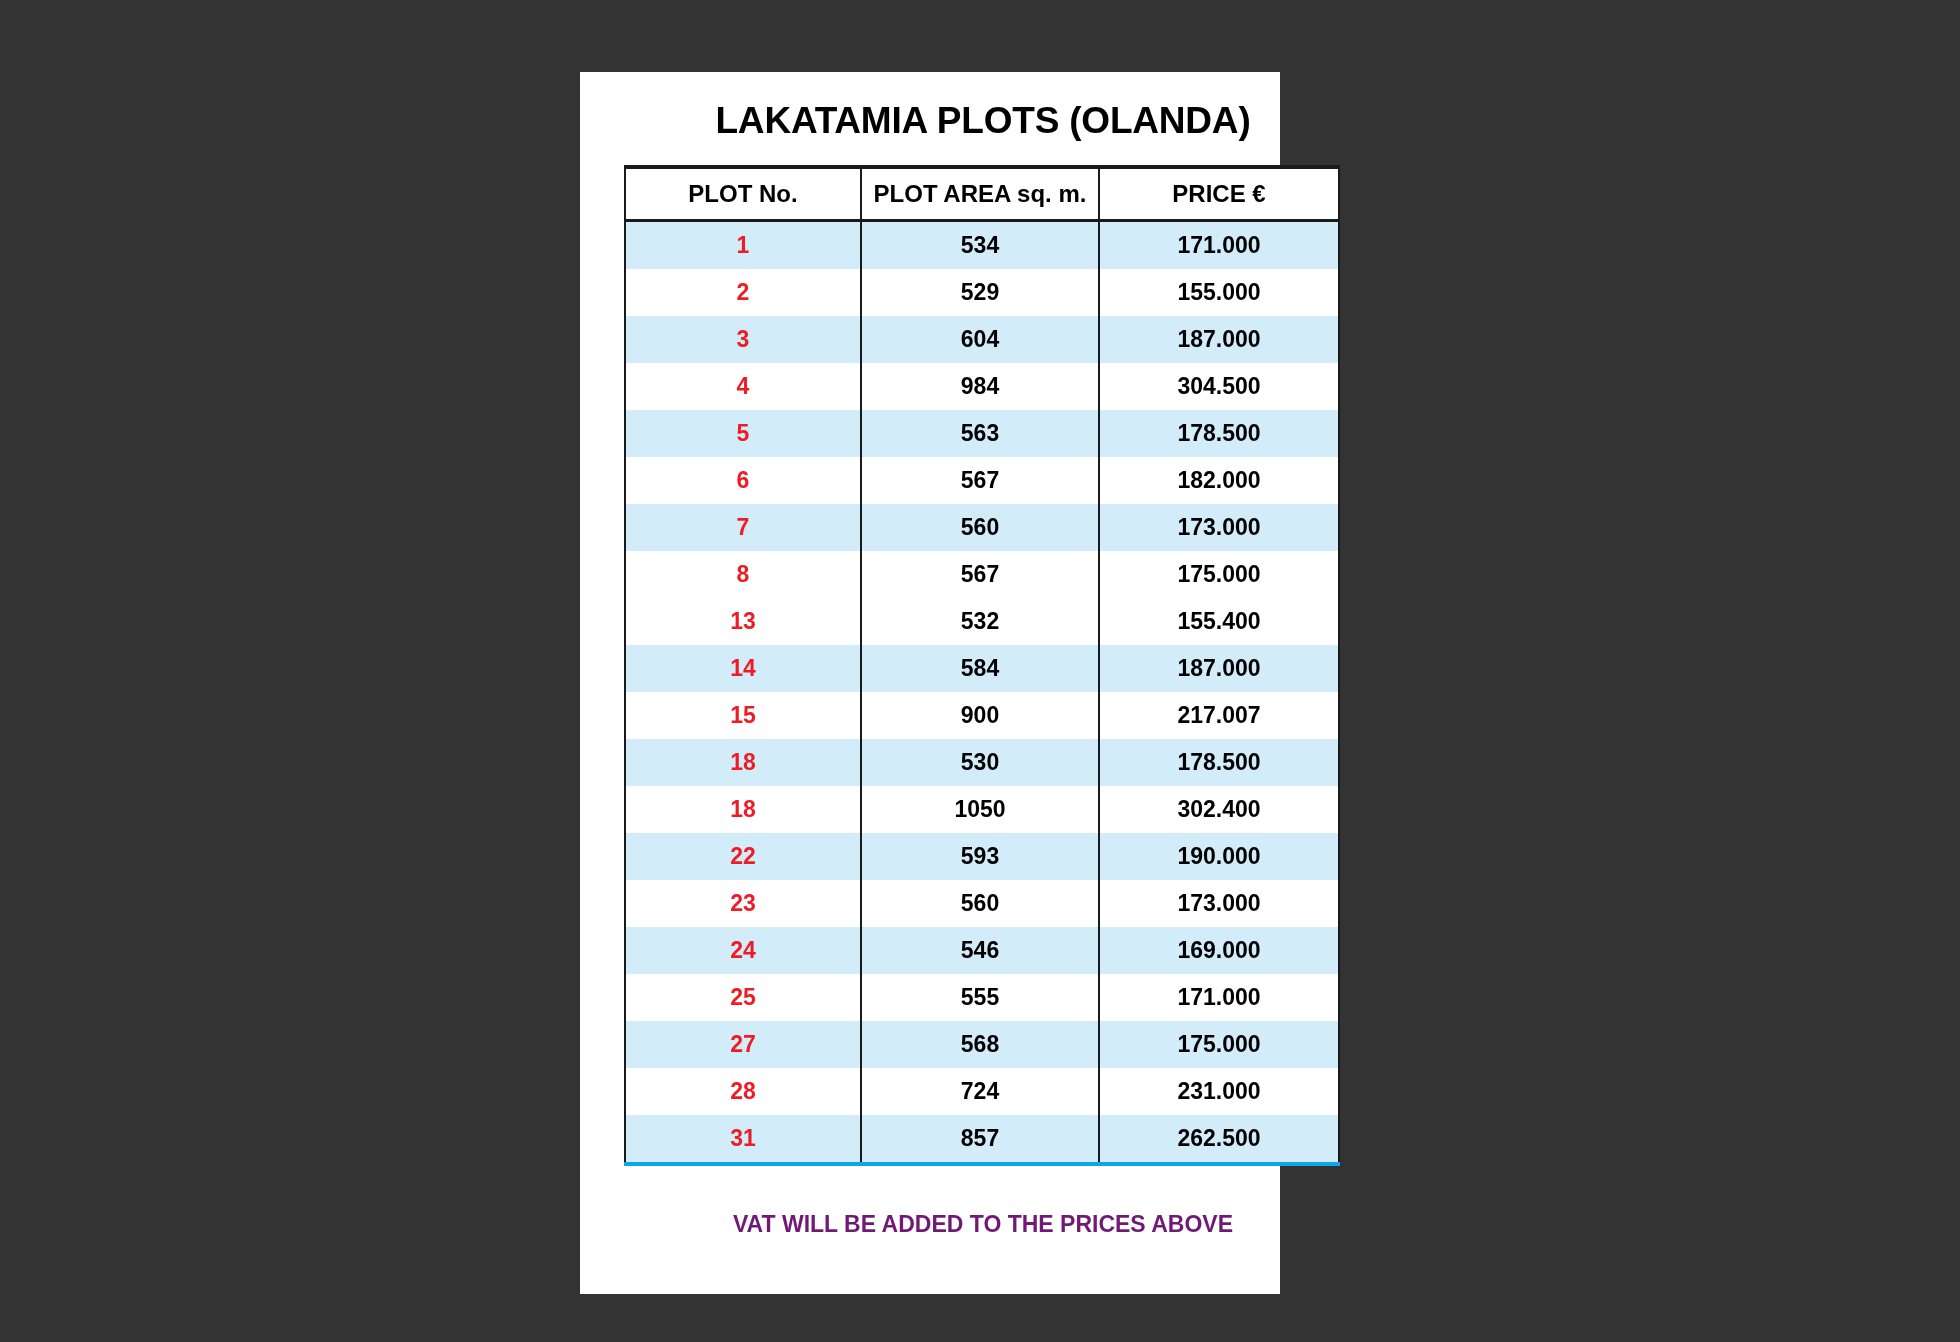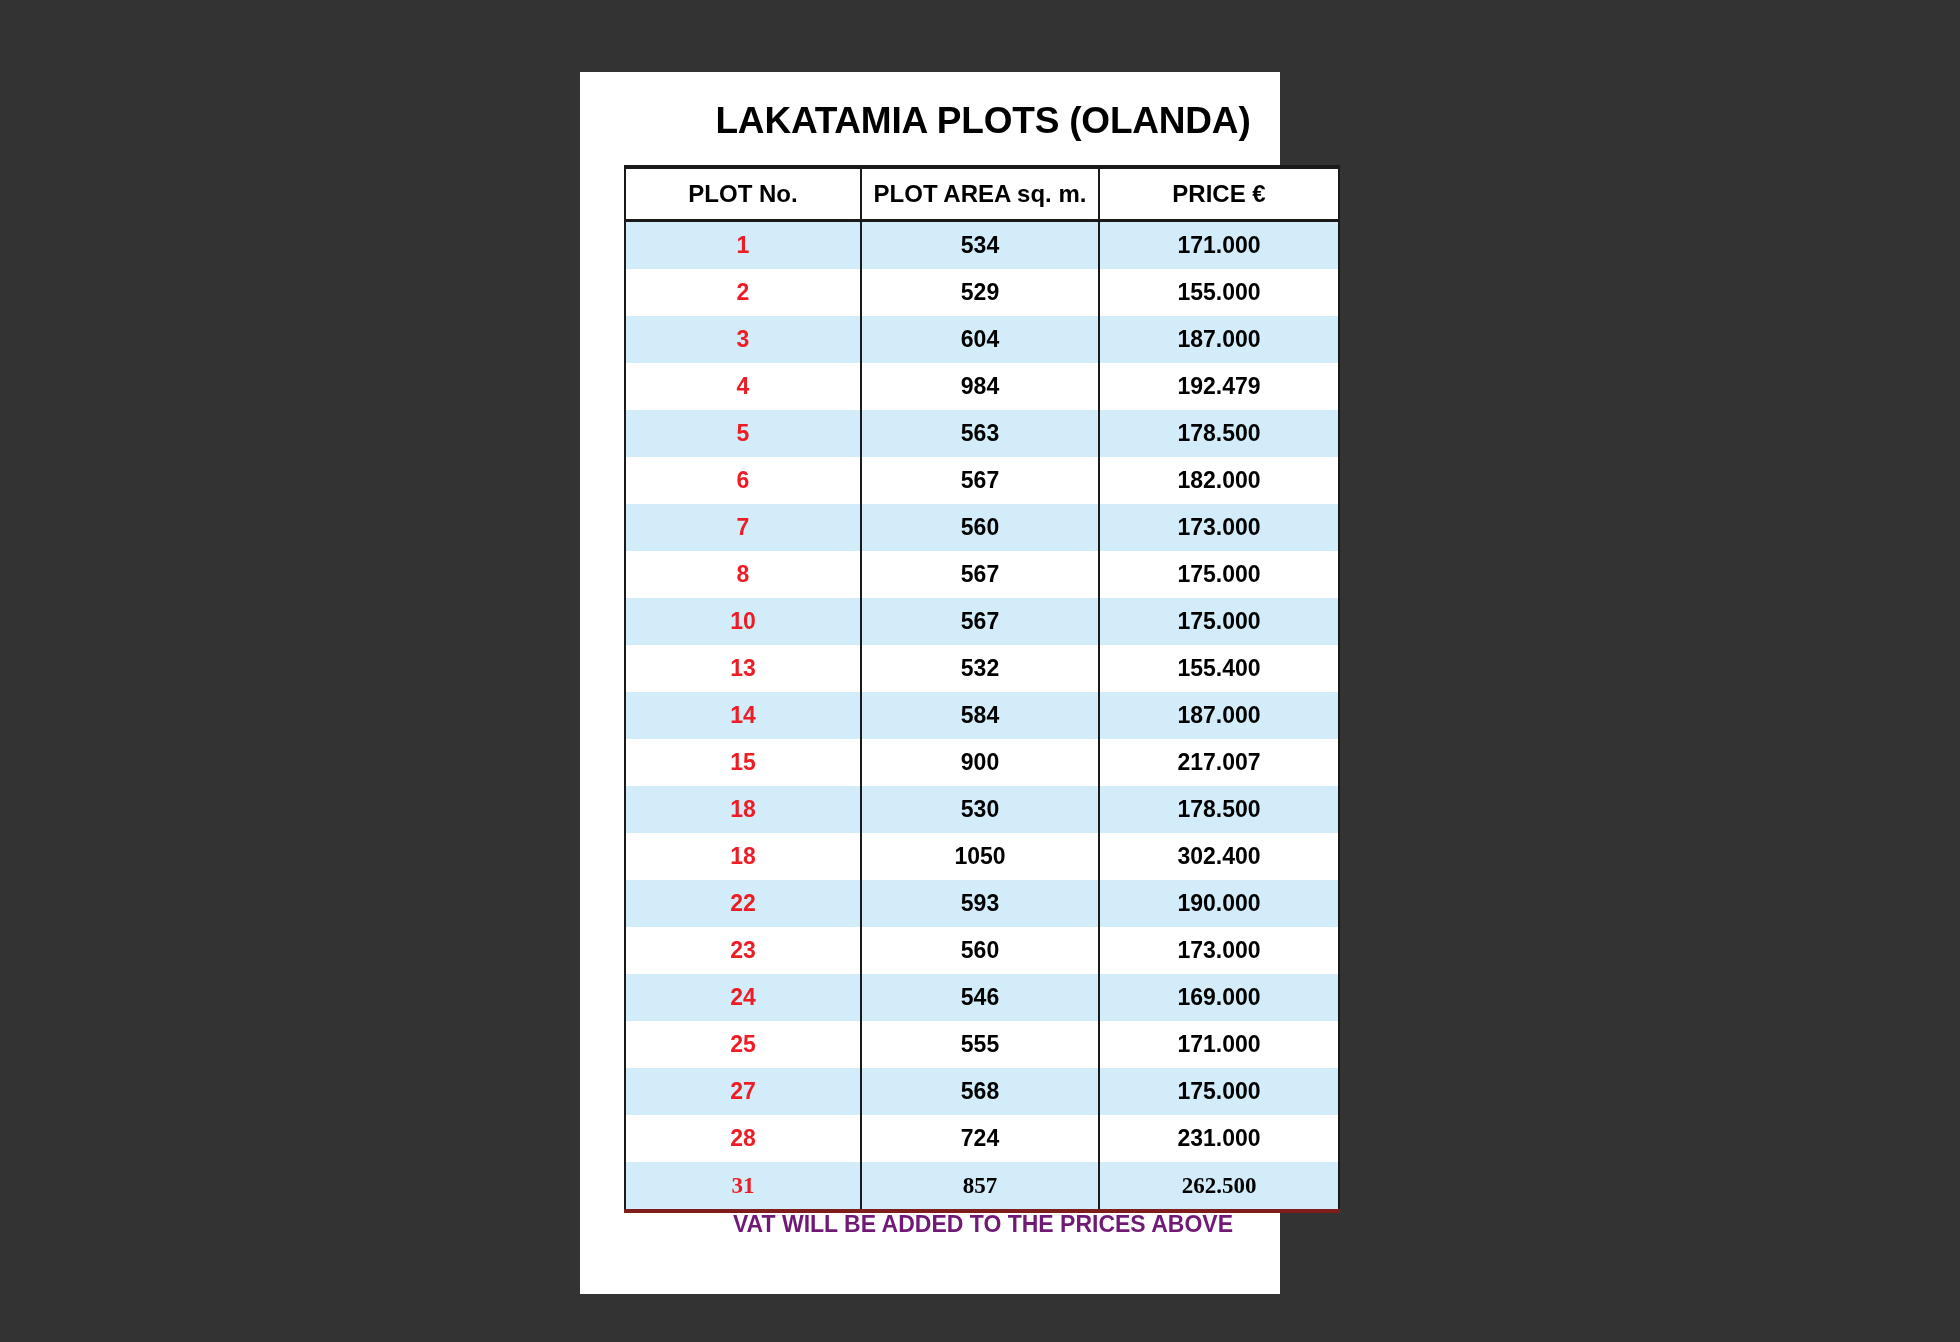--- a/index.html
+++ b/index.html
@@ -77,22 +77,21 @@
   #price-table thead th {
     font-size: 24px;
     height: 50px;
     background: #ffffff;
     border-top: 4px solid #1a1a1a;
     border-bottom: 3px solid #1a1a1a;
     text-align: center;
   }
 
   #price-table tbody tr:last-child td {
-    border-bottom: 4px solid #7f1d1d;
-    font-family: Liberation Serif, serif;
+    border-bottom: 4px solid #0ea5e9;
   }
 
   #price-table tbody tr.striped td {
     background: #d2ecf9;
   }
   #price-table tbody tr.plain td {
     background: #ffffff;
   }
 
   #price-table td.plot-no {
@@ -145,21 +144,21 @@
           <td>155.000</td>
         </tr>
         <tr class="striped">
           <td class="plot-no">3</td>
           <td>604</td>
           <td>187.000</td>
         </tr>
         <tr class="plain">
           <td class="plot-no">4</td>
           <td>984</td>
-          <td>192.479</td>
+          <td>304.500</td>
         </tr>
         <tr class="striped">
           <td class="plot-no">5</td>
           <td>563</td>
           <td>178.500</td>
         </tr>
         <tr class="plain">
           <td class="plot-no">6</td>
           <td>567</td>
           <td>182.000</td>
@@ -167,25 +166,20 @@
         <tr class="striped">
           <td class="plot-no">7</td>
           <td>560</td>
           <td>173.000</td>
         </tr>
         <tr class="plain">
           <td class="plot-no">8</td>
           <td>567</td>
           <td>175.000</td>
         </tr>
-        <tr class="striped">
-          <td class="plot-no">10</td>
-          <td>567</td>
-          <td>175.000</td>
-        </tr>
         <tr class="plain">
           <td class="plot-no">13</td>
           <td>532</td>
           <td>155.400</td>
         </tr>
         <tr class="striped">
           <td class="plot-no">14</td>
           <td>584</td>
           <td>187.000</td>
         </tr>

